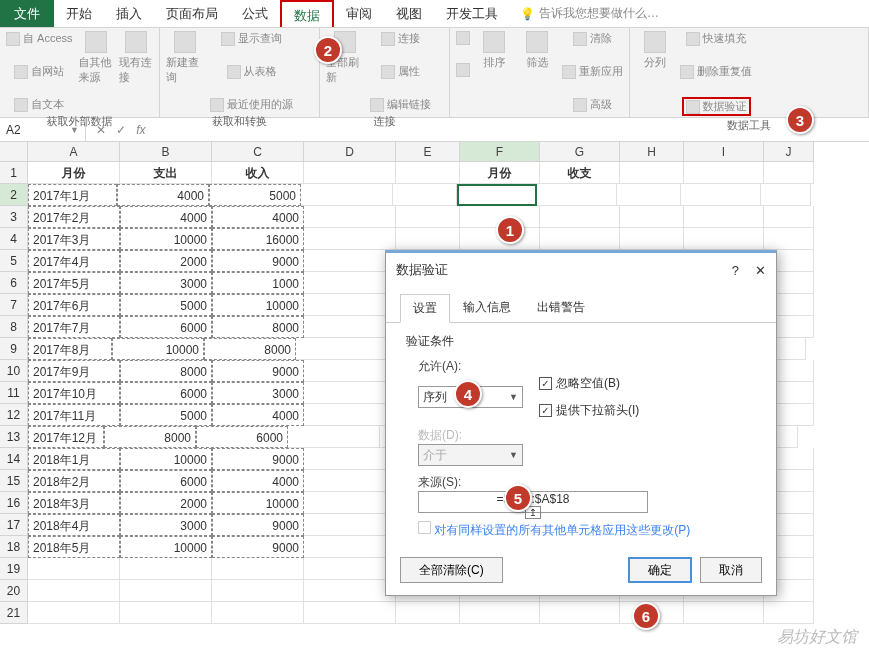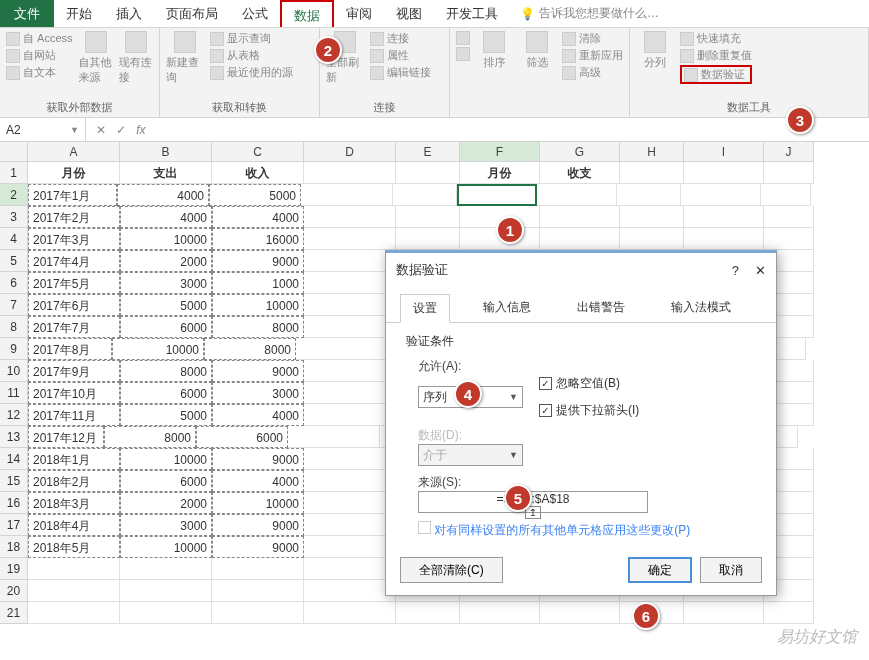--- a/index.html
+++ b/index.html
@@ -12,21 +12,21 @@
 .ribbon-tab.active { border: 2px solid #c00; border-bottom: none; color: #217346; }
 .tell-me { display: flex; align-items: center; color: #888; margin-left: 10px; gap: 4px; }
 
 
 .ribbon-body { display: flex; height: 90px; background: #f3f3f3; border-bottom: 1px solid #d4d4d4; }
 .ribbon-group { display: flex; flex-direction: column; justify-content: space-between; border-right: 1px solid #d4d4d4; padding: 3px 6px 2px; }
 .ribbon-group-content { display: flex; gap: 6px; flex: 1; align-items: flex-start; }
 .ribbon-group-label { text-align: center; font-size: 11px; color: #666; padding-top: 2px; }
 .rb-btn { display: flex; flex-direction: column; align-items: center; gap: 2px; color: #888; font-size: 11px; }
 .rb-btn-lg { width: 38px; }
-.rb-btn-stack { display: flex; flex-direction: column; gap: 2px; }
+.rb-btn-stack { display: flex; flex-direction: column; gap: 18px; align-items: center; }
 .rb-small { color: #888; font-size: 11px; white-space: nowrap; }
 .ico-ph { width: 22px; height: 22px; background: #ddd; border: 1px solid #ccc; }
 .ico-sm { width: 14px; height: 14px; background: #ddd; border: 1px solid #ccc; display: inline-block; vertical-align: middle; }
 .dv-highlight { border: 2px solid #c00; padding: 0 2px; }
 
 
 .formula-bar { display: flex; align-items: center; height: 24px; border-bottom: 1px solid #d4d4d4; }
 .name-box { width: 86px; border-right: 1px solid #d4d4d4; padding: 0 6px; height: 100%; display: flex; align-items: center; justify-content: space-between; }
 .name-box span.caret { color: #888; font-size: 9px; }
 .fx-controls { display: flex; align-items: center; gap: 10px; padding: 0 10px; color: #888; }
@@ -47,21 +47,21 @@
 .cell { height: 22px; line-height: 22px; border-right: 1px solid #e0e0e0; border-bottom: 1px solid #e0e0e0; padding: 0 4px; overflow: hidden; white-space: nowrap; }
 .cell.hdr { text-align: center; font-weight: bold; }
 .cell.num { text-align: right; }
 .cell.txt { text-align: left; }
 .active-cell { border: 2px solid #217346 !important; position: relative; }
 
 
 .dialog { position: absolute; left: 385px; top: 250px; width: 392px; background: #fff; border: 1px solid #999; box-shadow: 2px 2px 12px rgba(0,0,0,.35); border-top: 3px solid #7aa8d6; }
 .dlg-title { display: flex; justify-content: space-between; align-items: center; padding: 8px 10px; font-size: 13px; }
 .dlg-ctl { display: flex; gap: 16px; }
-.dlg-tabs { display: flex; padding: 6px 14px 0; gap: 20px; border-bottom: 1px solid #ccc; }
+.dlg-tabs { display: flex; padding: 6px 14px 0; gap: 0; border-bottom: 1px solid #ccc; }
 .dlg-tab { padding: 5px 12px; border: 1px solid transparent; font-size: 12px; cursor: pointer; }
 .dlg-tab.active { border: 1px solid #ccc; border-bottom: 1px solid #fff; background: #fff; position: relative; top: 1px; }
 .dlg-body { padding: 10px 20px; }
 .fieldset-label { font-size: 12px; margin-bottom: 8px; }
 .form-row { display: flex; align-items: center; margin-bottom: 8px; gap: 16px; }
 .form-label { font-size: 12px; color: #444; }
 .select-box { display: flex; align-items: center; justify-content: space-between; width: 105px; height: 22px; border: 1px solid #999; padding: 0 4px; background: #fff; }
 .select-caret { font-size: 9px; color: #555; }
 .select-box.disabled { background: #f3f3f3; color: #aaa; }
 .checkbox-row { display: flex; flex-direction: column; gap: 10px; }
@@ -493,21 +493,20 @@
     <span>数据验证</span>
     <div class="dlg-ctl">
       <span>?</span>
       <span>✕</span>
     </div>
   </div>
   <div class="dlg-tabs">
     <div class="dlg-tab active">设置</div>
     <div class="dlg-tab">输入信息</div>
     <div class="dlg-tab">出错警告</div>
-    <div class="dlg-tab">输入法模式</div>
   </div>
   <div class="dlg-body">
     <div class="fieldset-label">验证条件</div>
     <div style="padding-left:12px">
       <div class="form-label">允许(A):</div>
       <div class="form-row">
         <div class="select-box">
           <span>序列</span>
           <span class="select-caret">▼</span>
         </div>

